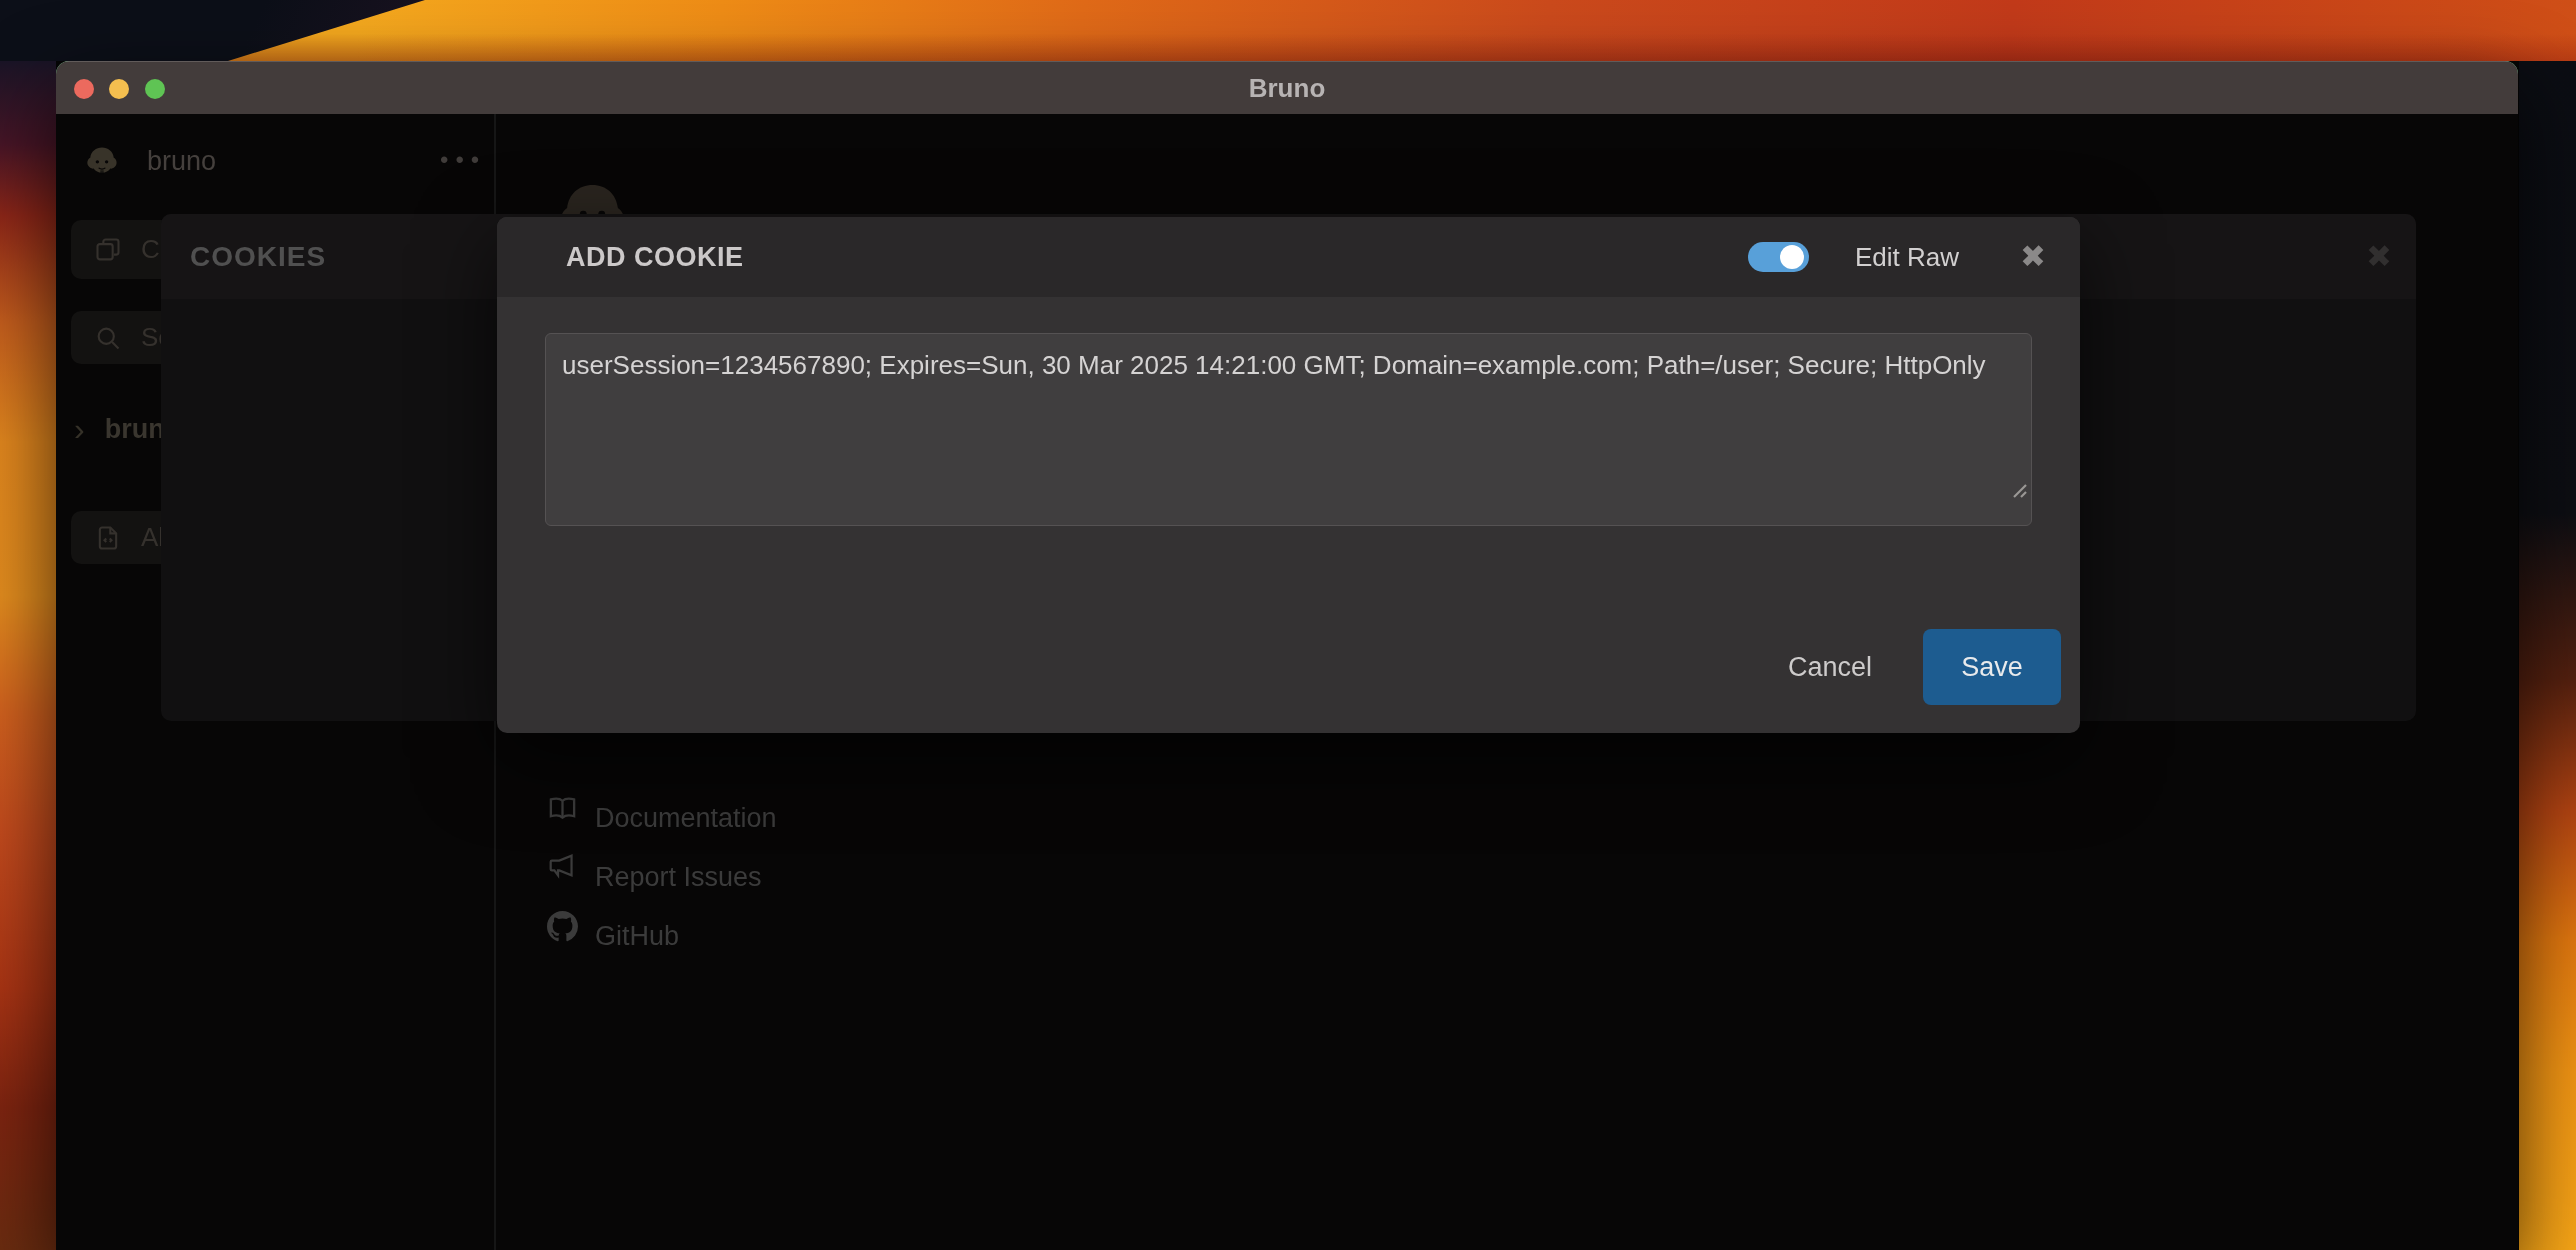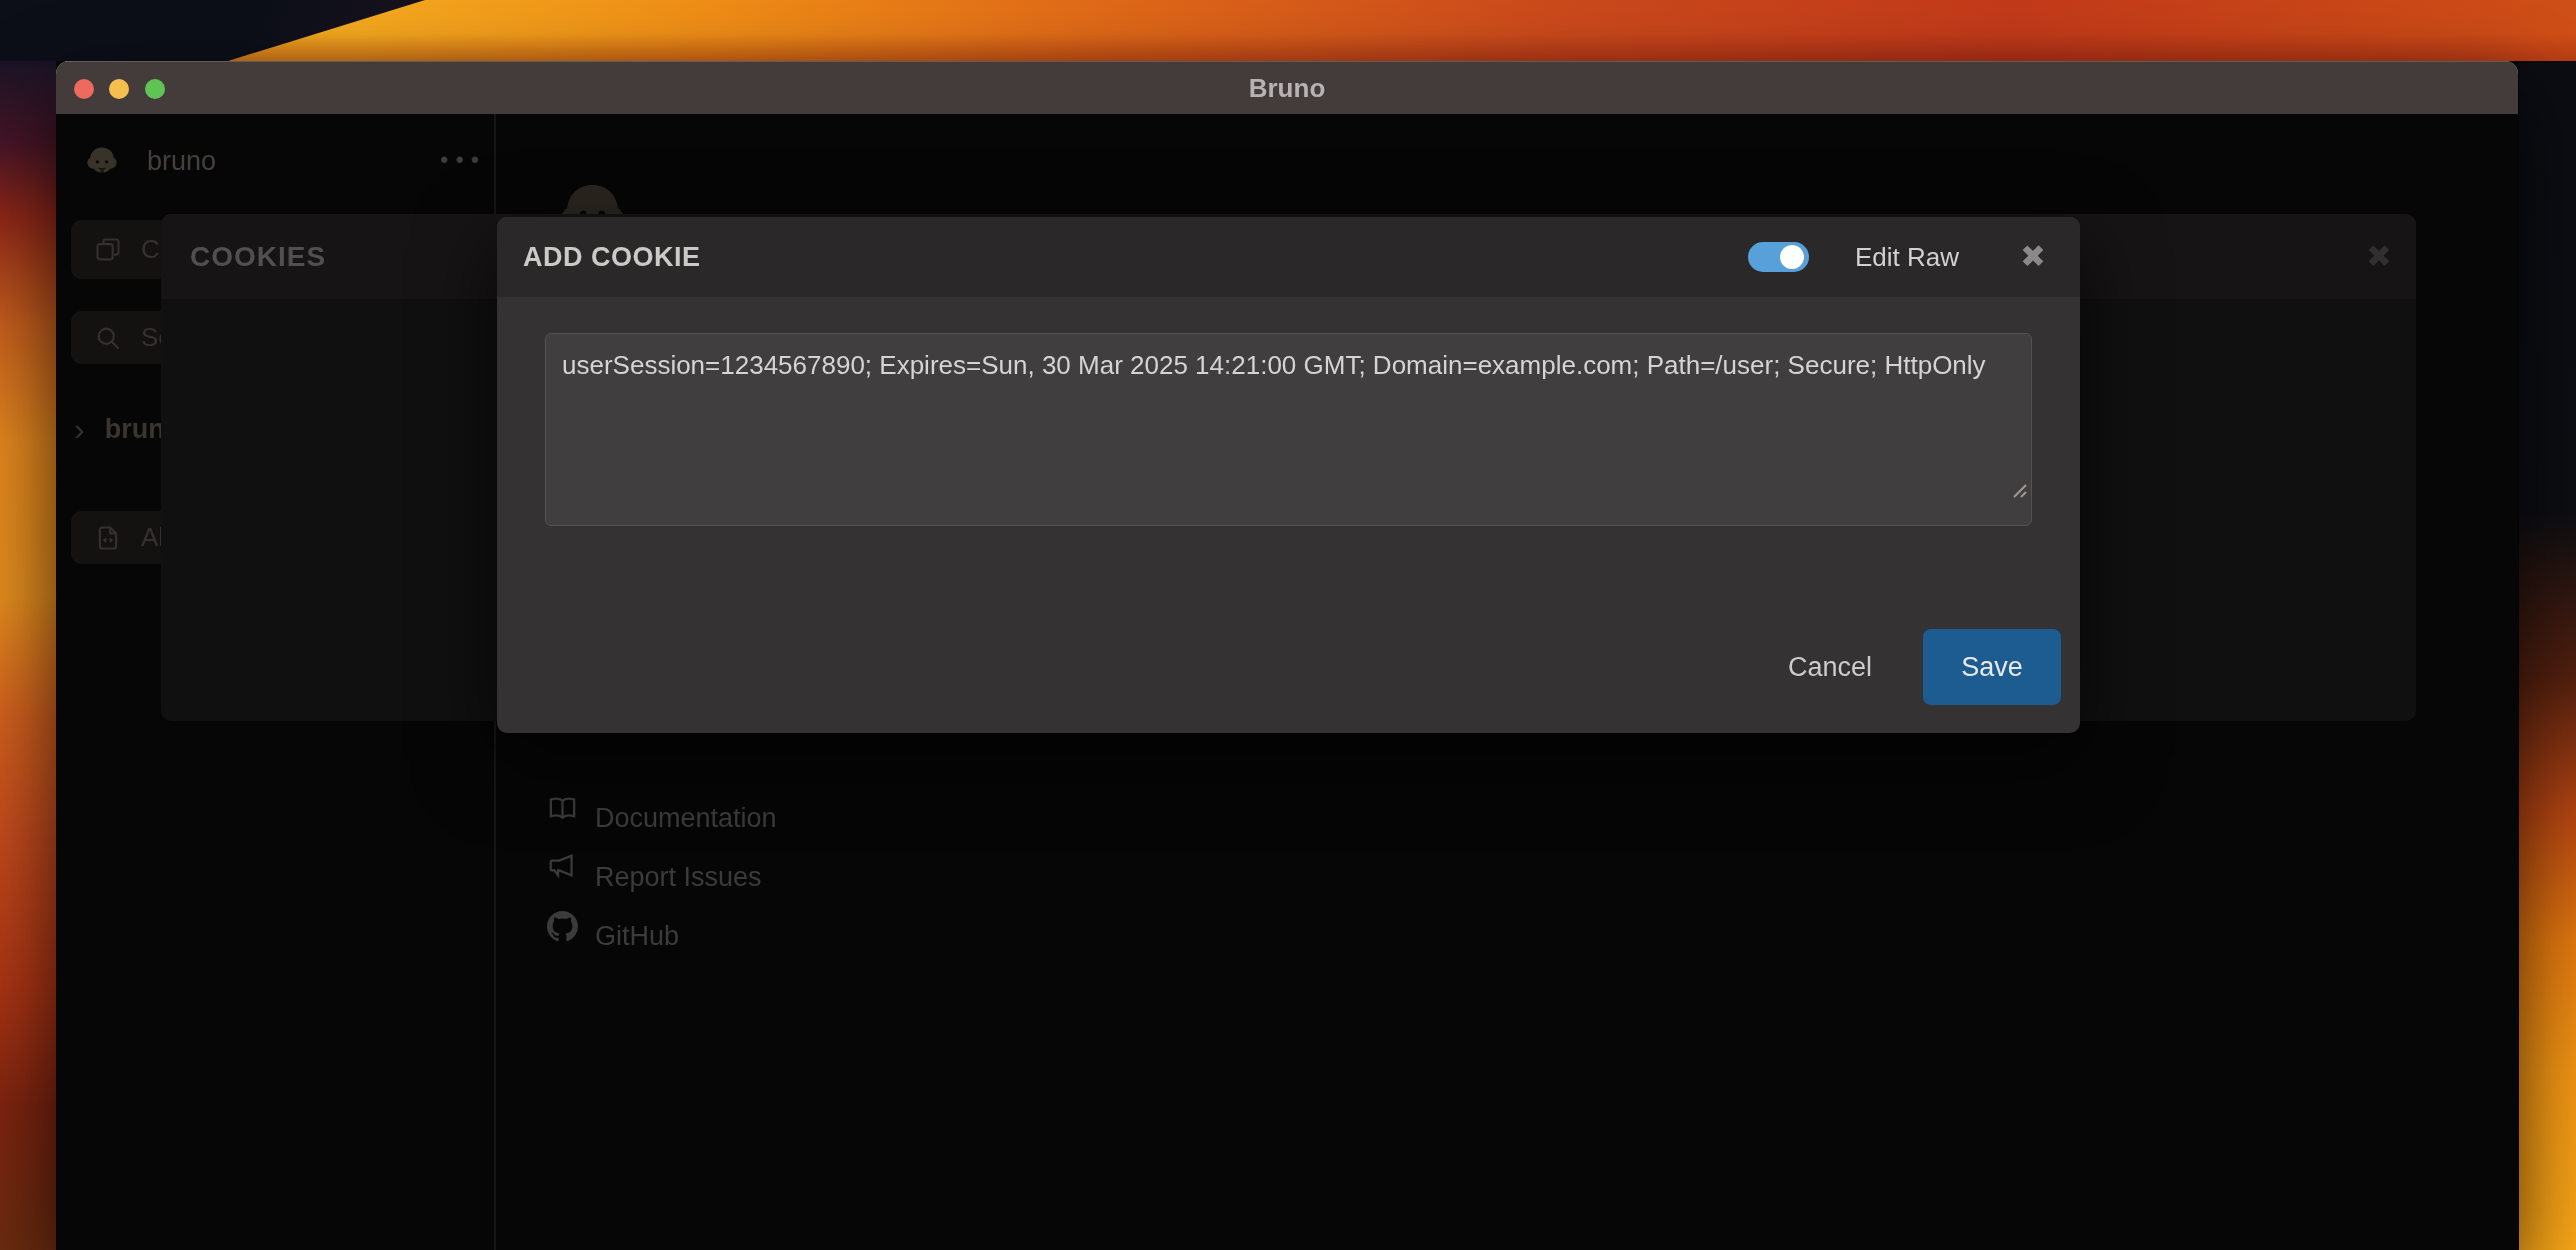--- a/index.html
+++ b/index.html
@@ -59,21 +59,21 @@
   .cookies-modal .ck-header{height:85px;border-radius:10px 10px 0 0;background:#161415;position:relative;}
   .cookies-modal .ck-title{position:absolute;left:29px;top:27px;font-size:28px;font-weight:700;
     letter-spacing:1px;color:#505050;}
   .cookies-modal .ck-close{position:absolute;right:24px;top:24px;font-size:31px;color:#312f2f;cursor:pointer;}
 
   
   .add-modal{position:absolute;left:441px;top:103px;width:1583px;height:516px;border-radius:10px;
     background:#343233;box-shadow:0 26px 79px rgba(0,0,0,.65);}
   .am-header{height:80px;border-radius:10px 10px 0 0;background:#2a2829;
     display:flex;align-items:center;padding:0 34px 0 26px;}
-  .am-title{font-size:27px;font-weight:700;letter-spacing:0.5px;color:#ccc9c9;}
+  .am-title{font-size:27px;font-weight:700;letter-spacing:0.5px;color:#ccc9c9;margin-left:43px;}
   .am-right{margin-left:auto;display:flex;align-items:center;gap:30px;}
   .toggle{width:61px;height:30px;border-radius:16px;background:#58a0d9;position:relative;cursor:pointer;}
   .toggle .knob{position:absolute;top:3px;left:6px;width:24px;height:24px;border-radius:50%;background:#fff;
     transition:left .1s;}
   .toggle.on .knob{left:32px;}
   .am-editraw{margin-left:16px;font-size:26px;color:#d2d0d0;}
   .am-close{margin-left:31px;font-size:31px;color:#8b8989;cursor:pointer;line-height:30px;}
   .am-body{padding:36px 48px 0 48px;}
   .field-label-row{display:flex;align-items:center;height:30px;margin-bottom:17px;}
   .field-label{font-size:26px;color:#c8c6c6;}

